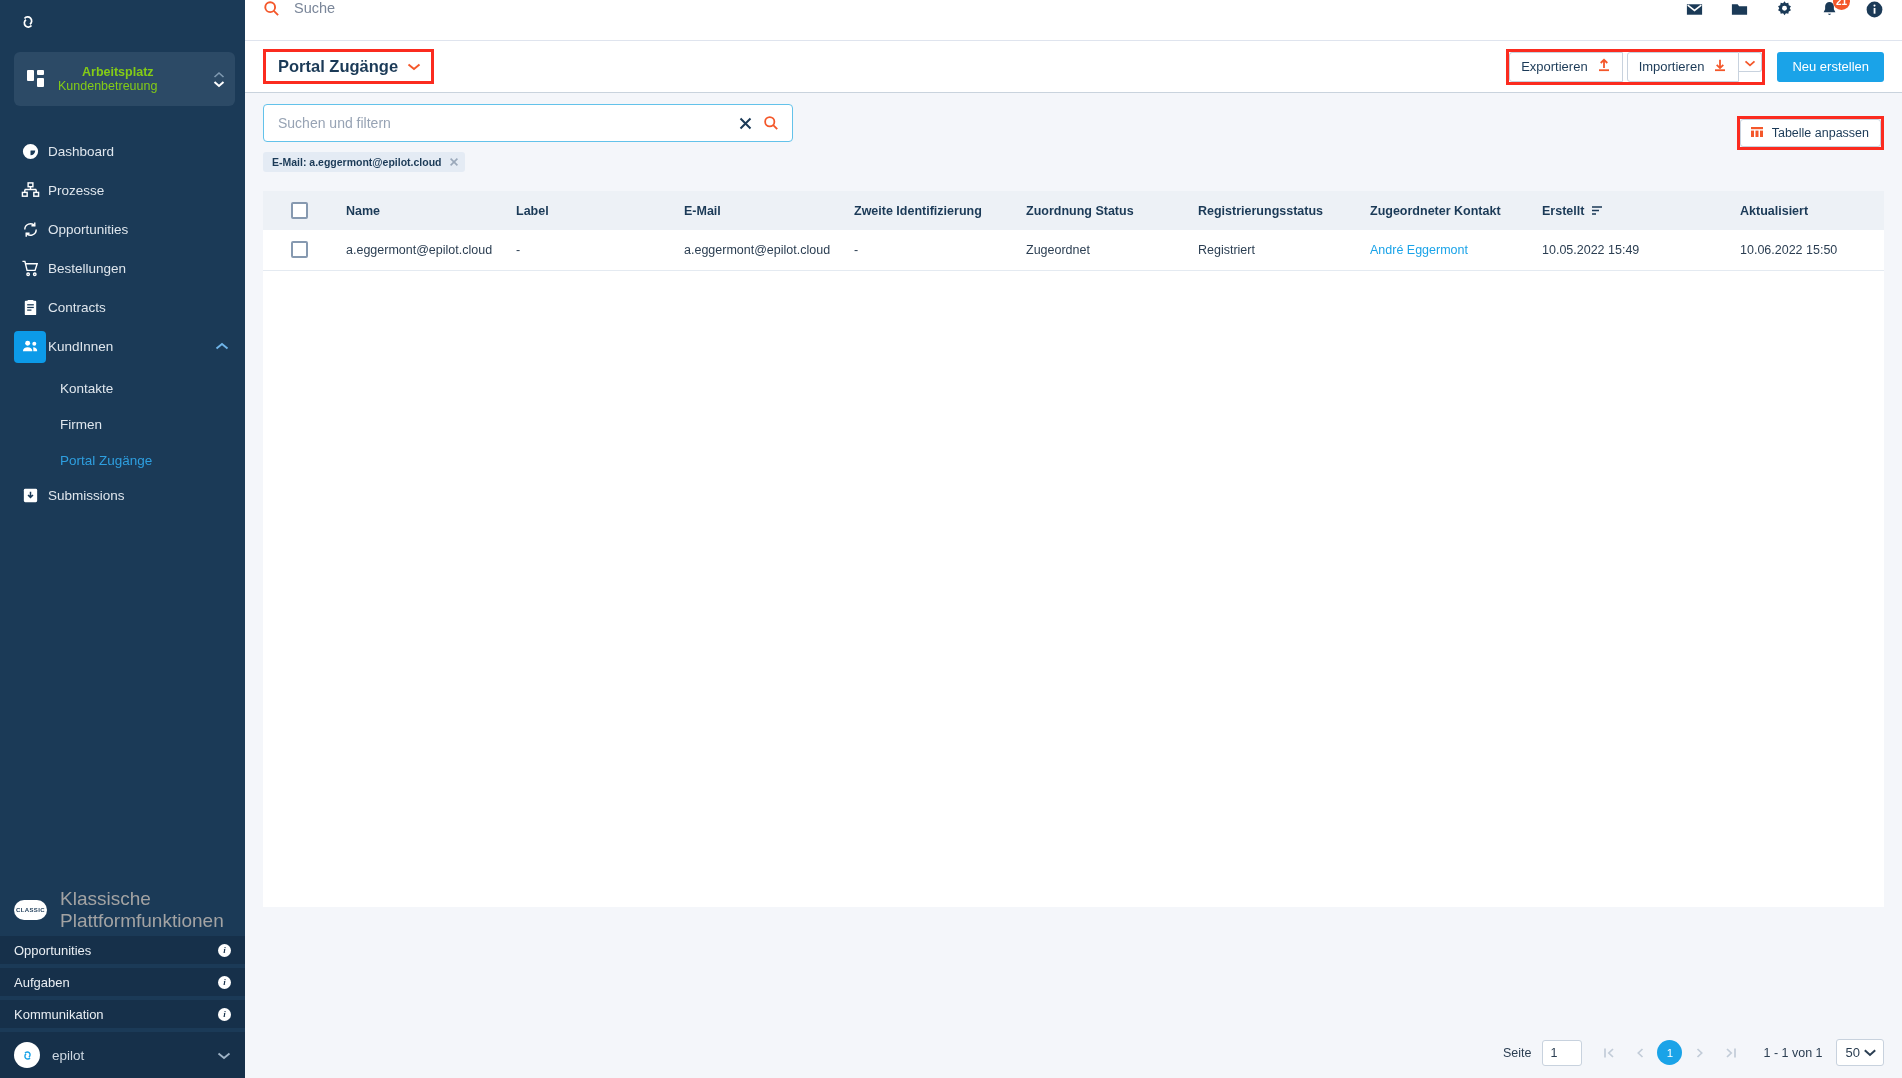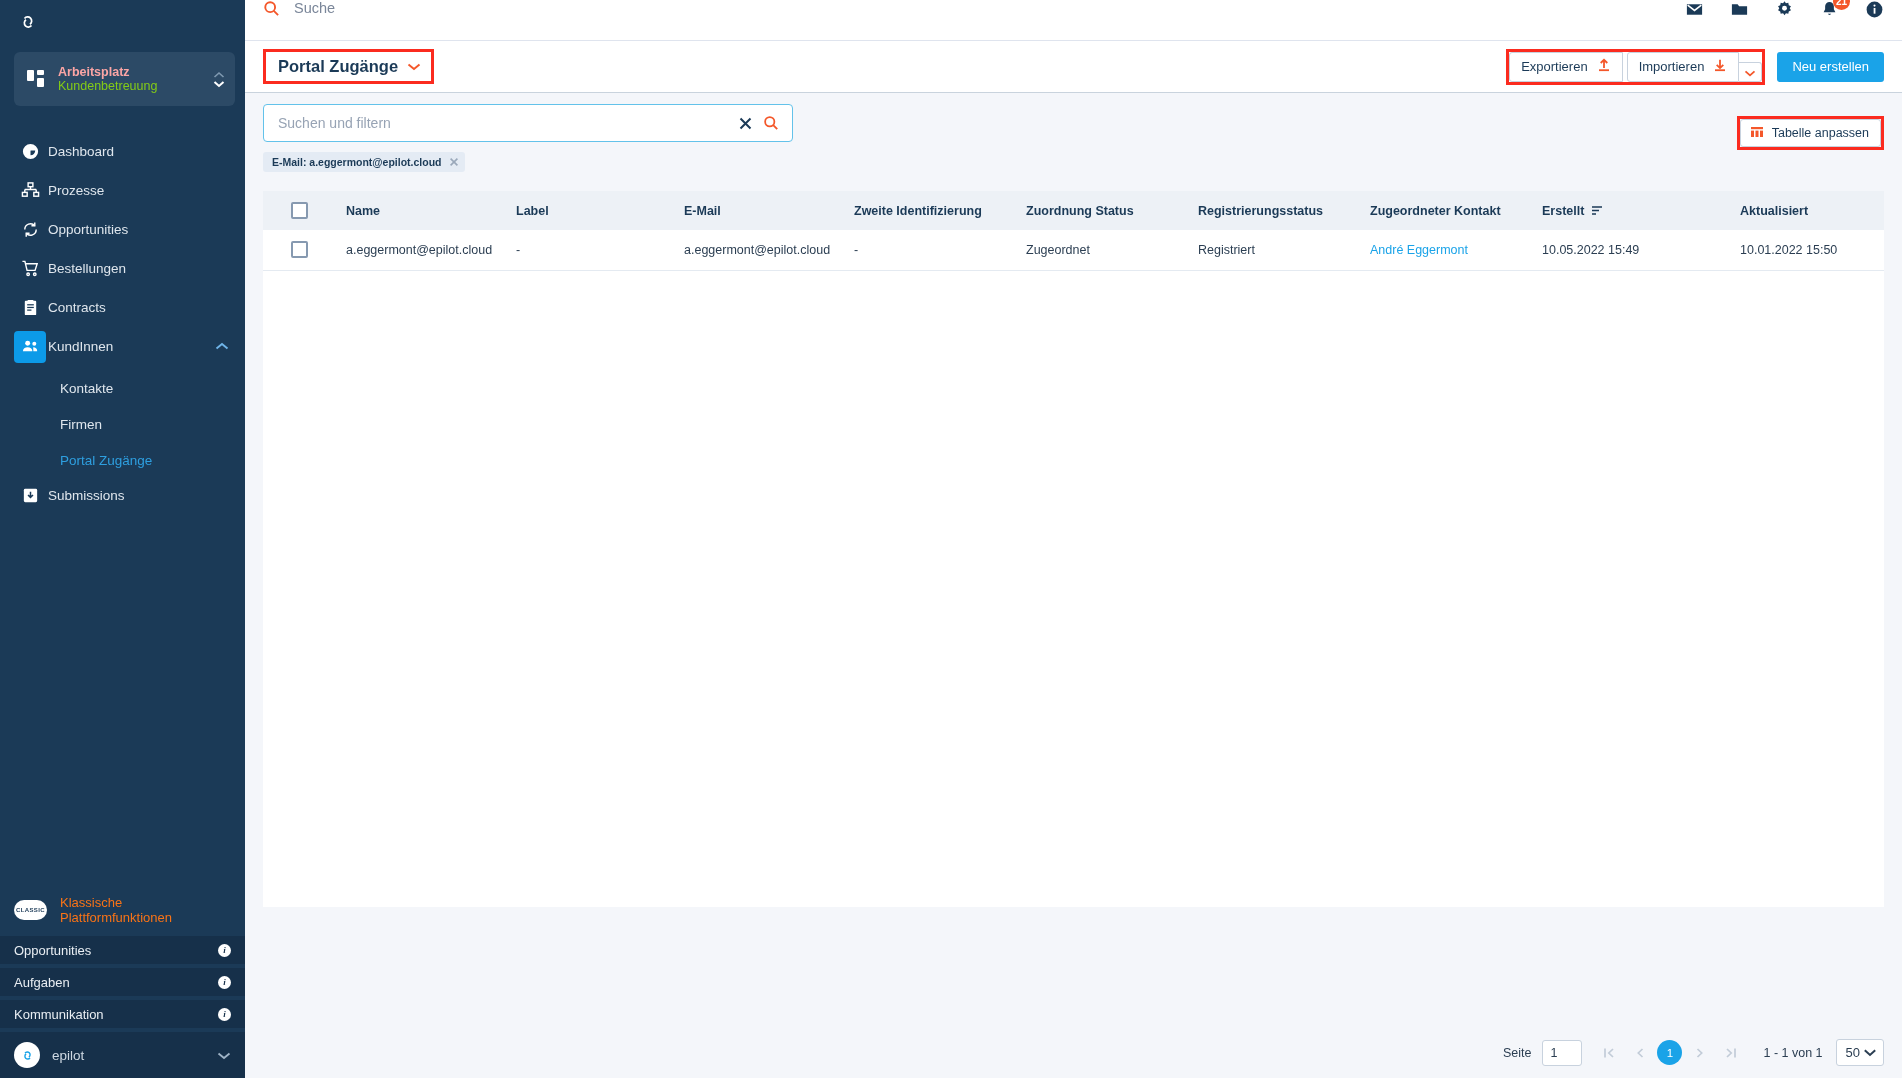--- a/index.html
+++ b/index.html
@@ -25,21 +25,21 @@
     margin: 8px 10px 4px 14px;
     background: #2c4a66;
     border-radius: 6px;
     height: 54px;
     display: flex; align-items: center;
     padding: 0 10px 0 12px;
     gap: 12px;
   }
   .ws-icon { width: 20px; height: 20px; flex: 0 0 20px; }
   .ws-text { flex: 1; line-height: 1.15; }
-  .ws-title { color: #fca5a5; font-size: 12.5px; font-weight: 600; }
+  .ws-title { color: #84cc16; font-size: 12.5px; font-weight: 600; margin-left: 24px; }
   .ws-sub { color: #84cc16; font-size: 12.5px; }
   .ws-carets { display: flex; flex-direction: column; align-items: center; gap: 1px; color: #9fb3c6; }
   .ws-carets svg { width: 12px; height: 8px; }
 
   .nav { margin-top: 22px; }
   .nav-item {
     height: 39px; display: flex; align-items: center;
     padding-left: 14px; gap: 2px; cursor: pointer;
   }
   .nav-ico {
@@ -66,21 +66,21 @@
   .classic-head {
     display: flex; align-items: center; gap: 13px;
     padding: 0 14px; height: 40px; margin-bottom: 6px;
   }
   .classic-pill {
     width: 33px; height: 20px; border-radius: 10px; background: #fff;
     display: flex; align-items: center; justify-content: center;
     font-size: 6px; font-weight: 700; color: #1b3a57; letter-spacing: .4px;
     flex: 0 0 33px;
   }
-  .classic-head-label { color: #f97316; font-size: 13px; }
+  .classic-head-label { color: #a3a3a3; font-size: 19px; }
 
   .classic-row {
     margin: 0 0 4px 0;
     background: #16304a;
     height: 28px;
     display: flex; align-items: center;
     padding: 0 14px 0 14px;
     cursor: pointer;
   }
   .classic-row .lbl { color: #e9eef3; font-size: 13px; flex: 1; }
@@ -144,21 +144,21 @@
     border: 3px solid #fb2b1f; display: flex; align-items: stretch;
     margin-right: 12px;
   }
   .btn-ghost {
     background: #fff; border: 1px solid #c8d2de;
     height: 30px; padding: 0 11px;
     display: flex; align-items: center; gap: 9px;
     color: #1b3a57; font-size: 13px; cursor: pointer; border-radius: 3px;
   }
   .btn-ghost svg { width: 14px; height: 14px; color: #f4572a; }
-  .btn-group { display: flex; align-items: flex-end; }
+  .btn-group { display: flex; align-items: flex-start; }
   .btn-caret {
     background: #fff; border: 1px solid #c8d2de; border-left: none;
     width: 23px; display: flex; align-items: center; justify-content: center;
     color: #f4572a; cursor: pointer; border-radius: 0 3px 3px 0;
   }
   .btn-caret svg { width: 12px; height: 8px; }
   .actions-outline .btn-ghost:first-child { border-radius: 3px 0 0 3px; }
   .actions-outline .sep { width: 4px; background: #fff; }
   .btn-primary {
     background: #1aa3e8; color: #fff; border: none; border-radius: 3px;
@@ -638,21 +638,21 @@
               <td>a.eggermont@epilot.cloud</td>
               <td>-</td>
               <td>a.eggermont@epilot.cloud</td>
               <td>-</td>
               <td>Zugeordnet</td>
               <td>Registriert</td>
               <td class="link">
                 <a href="#">André Eggermont</a>
               </td>
               <td>10.05.2022 15:49</td>
-              <td>10.01.2022 15:50</td>
+              <td>10.06.2022 15:50</td>
             </tr>
           </tbody>
         </table>
       </div>
 
       <div class="pagination">
         <span class="pg-label">Seite</span>
         <input class="pg-input" type="text" value="1" style="">
         <div class="pg-arrows">
           <span class="pg-arrow">

